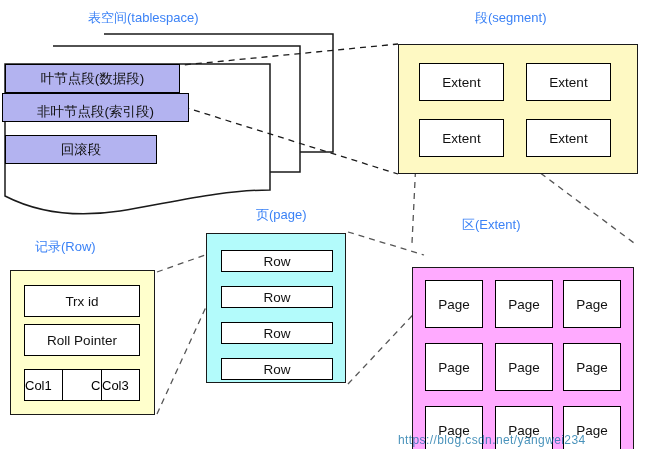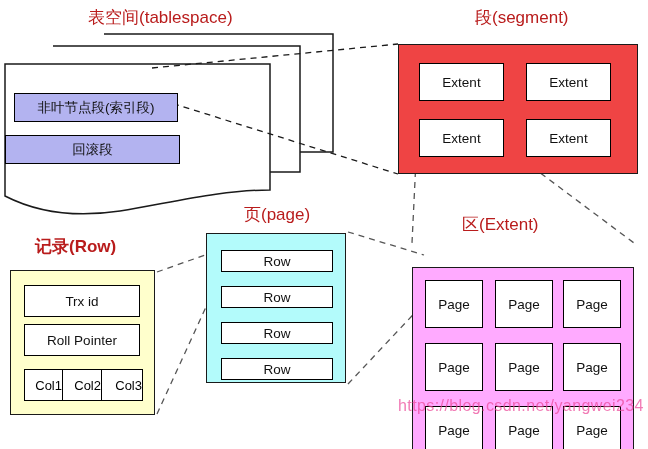--- a/index.html
+++ b/index.html
@@ -23,23 +23,23 @@
   }
   .svg-layer {
     position: absolute;
     left: 0; top: 0;
     width: 648px;
     height: 449px;
     pointer-events: none;
   }
   .title {
     position: absolute;
-    font-size: 17px;
+    font-size: 13px;
     line-height: 16px;
-    color: #b91c1c;
+    color: #3b82f6;
     white-space: nowrap;
     letter-spacing: 0px;
   }
   .boxlbl {
     position: absolute;
     display: flex;
     align-items: center;
     justify-content: center;
     box-sizing: border-box;
     font-size: 13.5px;
@@ -49,21 +49,21 @@
   
   .seg-purple {
     background: #b3b3f0;
     border: 1.6px solid #000000;
   }
   
   #segment-box {
     position: absolute;
     left: 398px; top: 44px;
     width: 240px; height: 130px;
-    background: #ef4444;
+    background: #fef9c3;
     border: 1.6px solid #1a1a1a;
     box-sizing: border-box;
     text-align: center;
   }
   .extent-cell {
     position: absolute;
     background: #ffffff;
     border: 1.5px solid #000000;
     box-sizing: border-box;
   }
@@ -122,28 +122,28 @@
   .col-cell {
     position: absolute;
     background: #ffffff;
     border: 1.4px solid #000000;
     box-sizing: border-box;
     font-size: 13px;
     top: 0;
     height: 32px;
     display: flex;
     align-items: center;
-    justify-content: flex-end;
+    justify-content: flex-start;
   }
   #watermark {
     position: absolute;
     left: 398px;
-    top: 397px;
-    font-size: 16px;
-    color: #ec4899;
+    top: 433px;
+    font-size: 12px;
+    color: #0369a1;
     opacity: 0.72;
     white-space: nowrap;
     letter-spacing: 0.4px;
     font-family: "Liberation Sans", "DejaVu Sans", sans-serif;
   }
 </style>
 </head>
 <body>
 
 <div id="canvas">
@@ -166,28 +166,31 @@
 
     <line x1="348" y1="232" x2="424" y2="255" stroke="#555555" stroke-width="1.3" stroke-dasharray="6,5"></line>
     <line x1="348" y1="384" x2="424" y2="303" stroke="#555555" stroke-width="1.3" stroke-dasharray="6,5"></line>
 
     <line x1="157" y1="272" x2="222" y2="249" stroke="#555555" stroke-width="1.3" stroke-dasharray="6,5"></line>
     <line x1="157" y1="414" x2="222" y2="272" stroke="#555555" stroke-width="1.3" stroke-dasharray="6,5"></line>
   </svg>
 
   <div class="title" style="left:88px; top:10px;">表空间(tablespace)</div>
   <div class="title" style="left:475px; top:10px;text-align:center;">段(segment)</div>
-  <div class="title" style="left:244px; top:207px;">页(page)</div>
+  <div class="title" style="left:256px; top:207px;">页(page)</div>
   <div class="title" style="left:462px; top:217px;">区(Extent)</div>
-  <div class="title" style="left:35px; top:239px;font-weight:bold;">记录(Row)</div>
-
-  <div class="boxlbl seg-purple" style="left:14px; top:93px; width:164px; height:29px;">
+  <div class="title" style="left:35px; top:239px;">记录(Row)</div>
+
+  <div class="boxlbl seg-purple" style="left:5px; top:64px; width:175px; height:29px;">
+    <span>叶节点段(数据段)</span>
+  </div>
+  <div class="boxlbl seg-purple" style="left:2px; top:93px; width:187px; height:29px;align-items:flex-end;">
     <span>非叶节点段(索引段)</span>
   </div>
-  <div class="boxlbl seg-purple" style="left:5px; top:135px; width:175px; height:29px;align-items:center;">
+  <div class="boxlbl seg-purple" style="left:5px; top:135px; width:152px; height:29px;align-items:center;">
     <span>回滚段</span>
   </div>
 
   <div id="segment-box">
     <div class="boxlbl extent-cell" style="left:20px; top:18px; width:85px; height:38px;">
       <span>Extent</span>
     </div>
     <div class="boxlbl extent-cell" style="left:127px; top:18px; width:85px; height:38px;">
       <span>Extent</span>
     </div>
@@ -254,21 +257,21 @@
       <span>Roll Pointer</span>
     </div>
 
     <div style="position:absolute; left:13px; top:98px; width:116px; height:32px;">
       <div class="col-cell" style="left:0px; width:39px;">
         <span>Col1</span>
       </div>
       <div class="col-cell" style="left:38px; width:40px;padding-left:28px;">
         <span>Col2</span>
       </div>
-      <div class="col-cell" style="left:77px; width:39px;padding-left:40px;">
+      <div class="col-cell" style="left:77px; width:39px;">
         <span>Col3</span>
       </div>
     </div>
   </div>
 
   <div id="watermark">https://blog.csdn.net/yangwei234</div>
 
 </div>
 
 </body></html>

